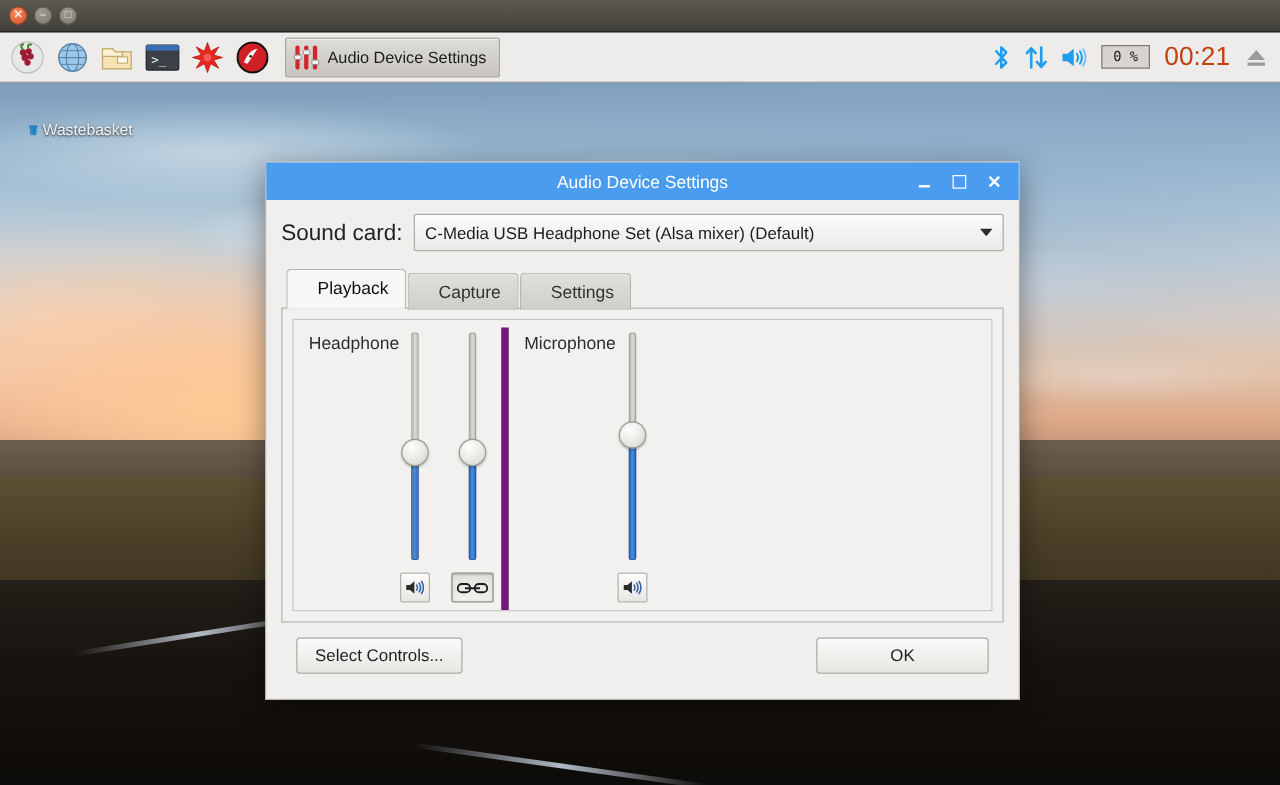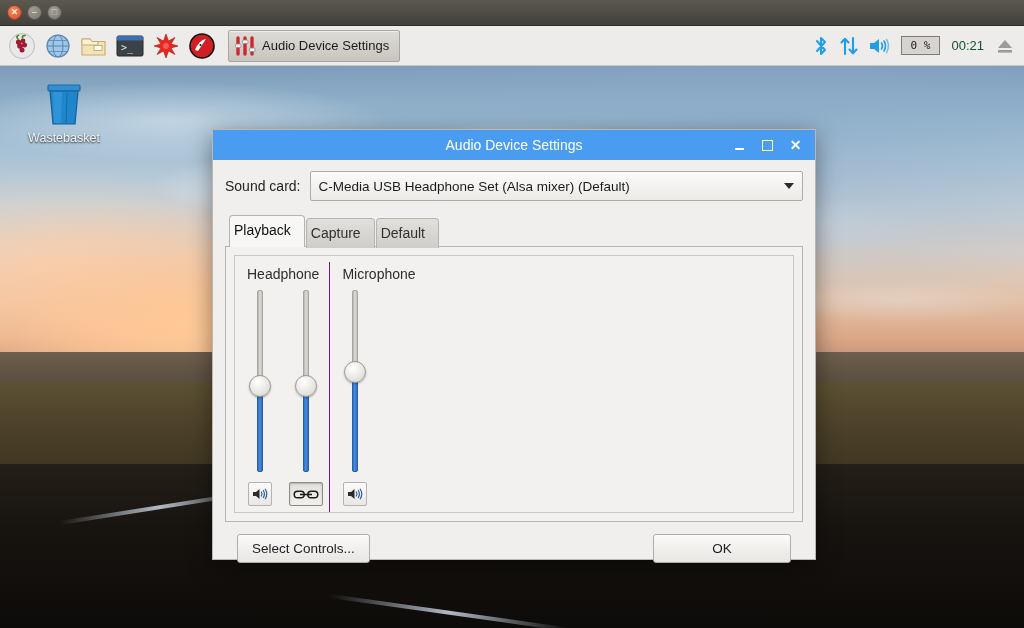--- a/index.html
+++ b/index.html
@@ -62,21 +62,21 @@
   }
   .task-button .label { white-space: nowrap; overflow: hidden; text-overflow: ellipsis; }
 
   #tray { margin-left: auto; display: flex; align-items: center; gap: 9px; padding-right: 9px; }
   .tray-item { display: flex; align-items: center; justify-content: center; }
   #cpu-box {
     border: 1px solid #807d77; background: #d7d4cf;
     padding: 2px 9px; font-size: 11px; color: #1a1a1a;
     font-family: "DejaVu Sans Mono", monospace;
   }
-  #clock { font-size: 13px; color: #14532d; padding: 0 2px; }
+  #clock { font-size: 21px; color: #c2410c; padding: 0 2px; }
 
   
   #desktop {
     position: absolute; left: 0; top: 66px; width: 1024px; height: 562px;
     overflow: hidden;
   }
   #wp-sky {
     position: absolute; left: 0; top: 0; width: 1024px; height: 330px;
     background:
       radial-gradient(ellipse 520px 200px at 170px 255px, rgba(255,196,150,.95) 0%, rgba(255,170,130,.0) 62%),
@@ -118,21 +118,21 @@
   #road-line-1 { left: 60px; top: 455px; width: 200px; transform: rotate(-9deg); }
   #road-line-2 { left: 330px; top: 528px; width: 240px; transform: rotate(8deg); }
   #wp-sun-glow {
     position: absolute; left: 10px; top: 180px; width: 420px; height: 170px;
     background: radial-gradient(ellipse at center, rgba(255,205,150,.75) 0%, rgba(255,190,140,0) 70%);
   }
 
   
   #wastebasket {
     position: absolute; left: 22px; top: 14px; width: 84px;
-    display: flex; flex-direction: column; align-items: center; gap: 3px;
+    display: flex; flex-direction: row; align-items: center; gap: 3px;
   }
   #wastebasket .bin { width: 48px; height: 48px; }
   #wastebasket .caption {
     color: #f2f2f2; font-size: 12.5px;
     text-shadow: 0 1px 2px rgba(0,0,0,.85);
   }
 
   
   #audio-dialog {
     position: absolute; left: 212px; top: 129px; width: 604px; height: 431px;
@@ -152,40 +152,40 @@
   #dlg-wbtns { margin-left: auto; display: flex; align-items: center; gap: 14px; padding-right: 13px; z-index: 2; }
   .wbtn { color: #fff; font-size: 13px; line-height: 1; width: 13px; text-align: center; }
   .wbtn.min::after { content: ""; display: block; width: 9px; height: 2px; background: #fff; margin-top: 7px; }
   .wbtn.max::after { content: ""; display: block; width: 9px; height: 9px; border: 1.6px solid #fff; }
   .wbtn.close { font-weight: bold; font-size: 14px; }
 
   #dlg-body { padding: 11px 12px 10px 12px; display: flex; flex-direction: column; flex: 1; }
 
   
   #soundcard-row { display: flex; align-items: center; gap: 9px; flex: none; }
-  #soundcard-label { font-size: 14px; color: #232323; }
+  #soundcard-label { font-size: 18px; color: #232323; }
   #soundcard-select {
     flex: 1; height: 30px;
     background: linear-gradient(to bottom, #fbfbfb, #eceae7);
     border: 1px solid #adaba6;
     border-radius: 2px;
     display: flex; align-items: center; padding: 0 8px;
     font-size: 13.5px; color: #1c1c1c; gap: 32px;
   }
   #soundcard-value { flex: 1; white-space: nowrap; overflow: hidden; text-overflow: ellipsis; }
   .caret-down {
     width: 0; height: 0; border-left: 5px solid transparent; border-right: 5px solid transparent;
     border-top: 6px solid #2b2b2b; margin-left: 6px;
   }
 
   
   #tabs { display: flex; align-items: flex-end; margin-top: 14px; flex: none; padding-left: 4px; }
   .tab {
     font-size: 14px; color: #313131;
-    padding: 6px 13px 7px 4px;
+    padding: 6px 13px 7px 24px;
     border: 1px solid #b6b4b0;
     border-bottom: none;
     border-radius: 4px 4px 0 0;
     background: linear-gradient(to bottom, #e2e0dc, #cfcdc8);
     margin-right: 1px;
     position: relative; top: 1px;
   }
   .tab.active {
     background: #f7f7f6;
     color: #111;
@@ -200,22 +200,22 @@
     background: #f2f1ef;
     margin-top: -1px;
     padding: 8px;
     display: flex;
   }
   #controls-frame {
     flex: 1; border: 1px solid #cbc9c5; background: #f2f1ef;
     display: flex; padding: 6px 0 0 0;
   }
 
-  .ctl-group { display: flex; flex-direction: column; padding: 4px 10px 6px 12px; }
-  .ctl-group + .ctl-group { border-left: 1px solid #701a75; }
+  .ctl-group { display: flex; flex-direction: row; padding: 4px 10px 6px 12px; }
+  .ctl-group + .ctl-group { border-left: 6px solid #701a75; }
   .ctl-title { font-size: 14px; color: #2d2d2d; margin-bottom: 8px; white-space: nowrap; }
   .ctl-sliders { display: flex; gap: 20px; flex: 1; }
   .ctl-channel { display: flex; flex-direction: column; align-items: center; width: 26px; }
 
   .slider {
     position: relative; width: 10px; height: 182px; margin-bottom: 10px;
   }
   .slider .track-bg {
     position: absolute; left: 2px; top: 0; width: 6px; height: 100%;
     background: linear-gradient(to right, #b3b1ac, #dedcd8 45%, #c3c1bc);
@@ -442,21 +442,21 @@
         <div id="soundcard-label">Sound card:</div>
         <div id="soundcard-select">
           <span id="soundcard-value">C-Media USB Headphone Set (Alsa mixer) (Default)</span>
           <span class="caret-down"></span>
         </div>
       </div>
 
       <div id="tabs">
         <div class="tab active">Playback</div>
         <div class="tab">Capture</div>
-        <div class="tab">Default</div>
+        <div class="tab">Settings</div>
       </div>
 
       <div id="tab-panel">
         <div id="controls-frame">
 
           <div class="ctl-group">
             <div class="ctl-title">Headphone</div>
             <div class="ctl-sliders">
 
               <div class="ctl-channel">

